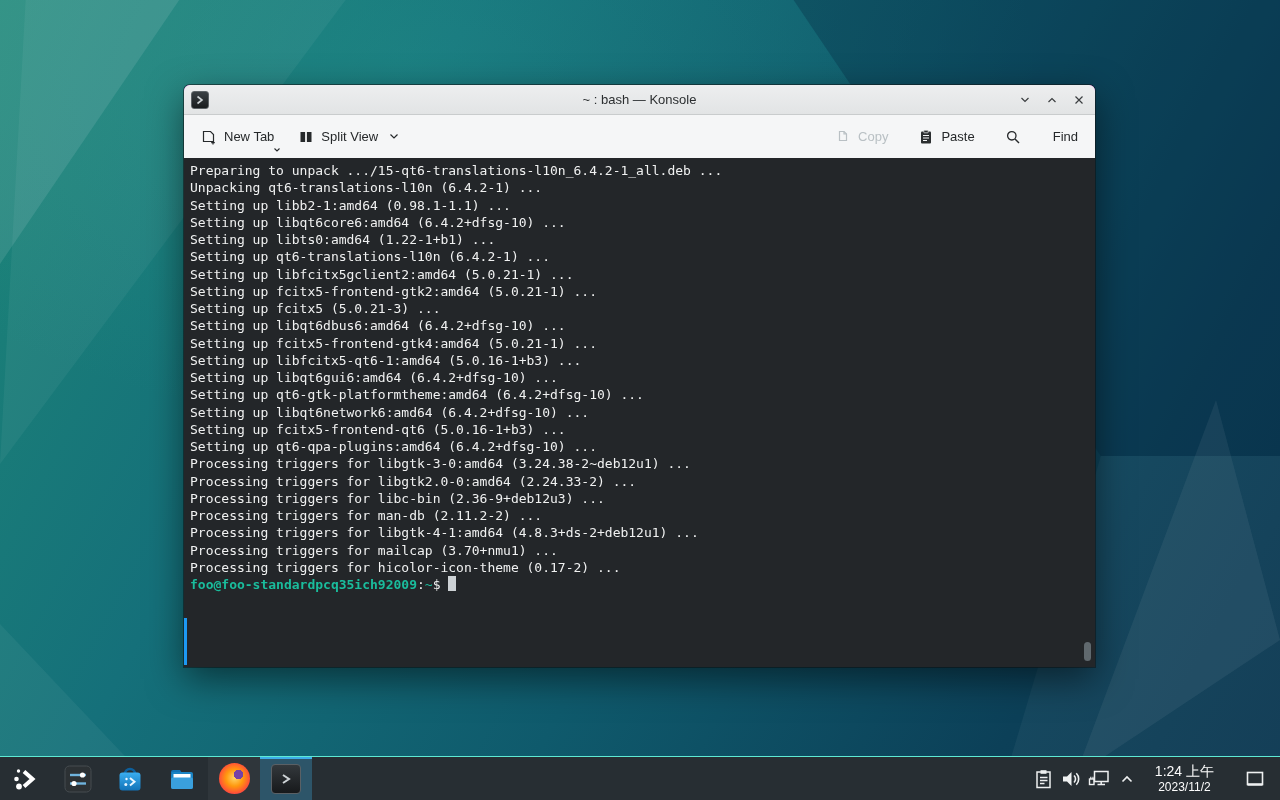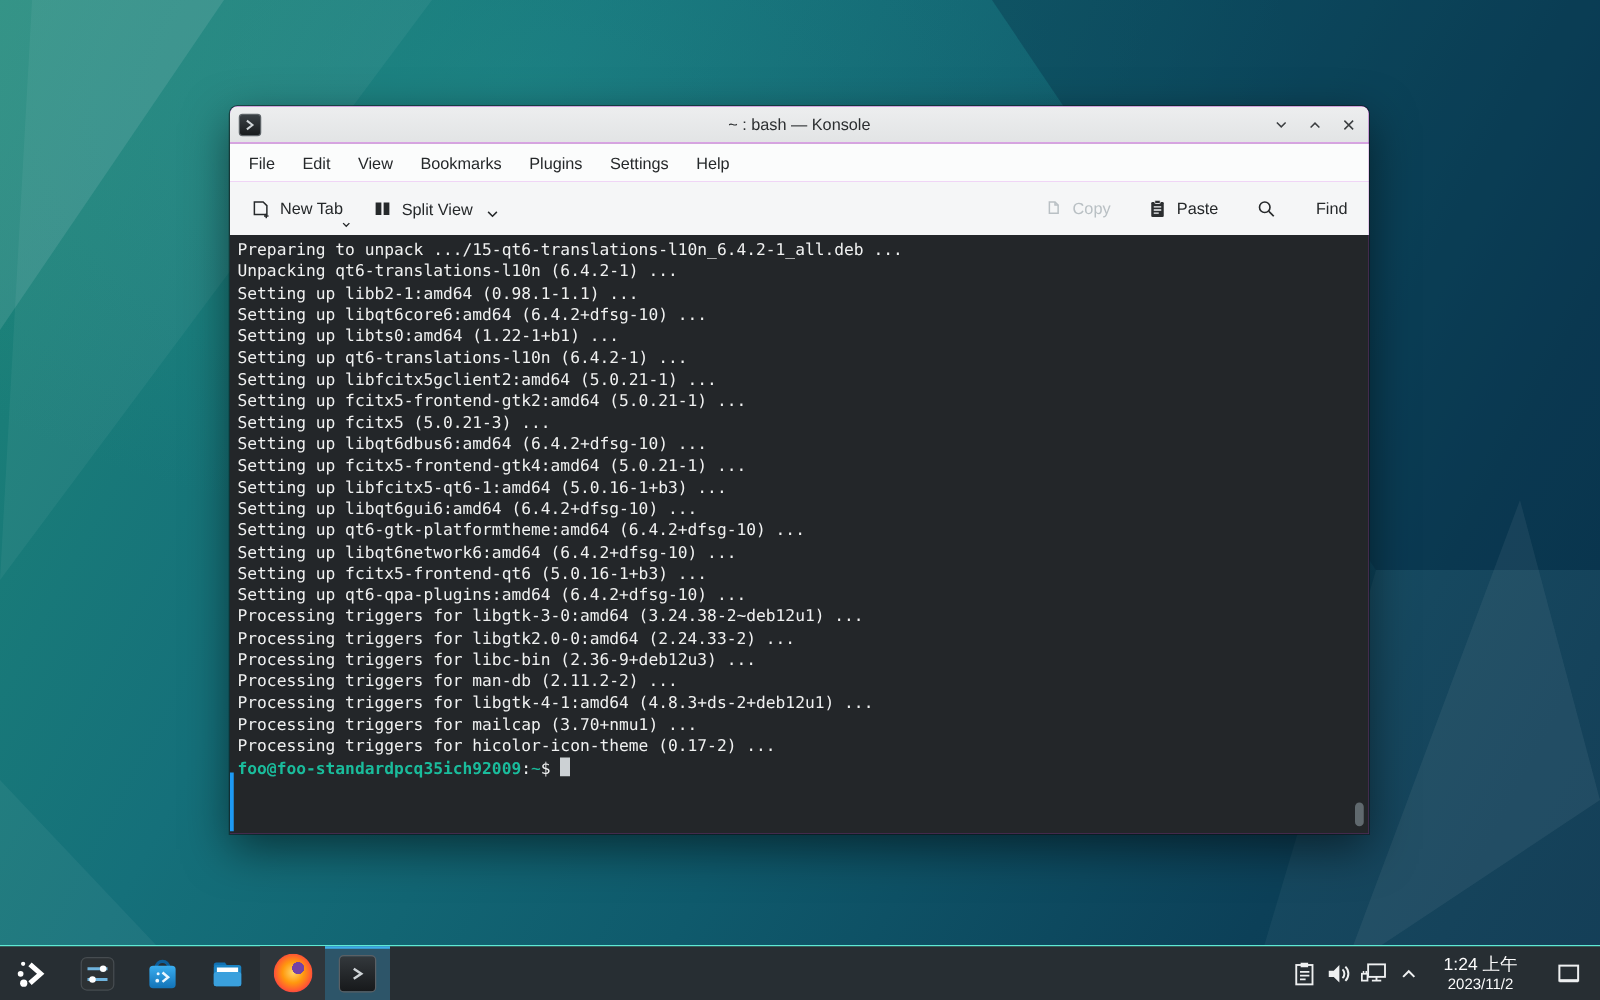--- a/index.html
+++ b/index.html
@@ -108,42 +108,33 @@
           </svg>
       </span>
       <span class="ctrl">
         <svg width="14" height="14" viewBox="0 0 14 14">
             <path d="M3.5 3.5 L10.5 10.5 M10.5 3.5 L3.5 10.5" fill="none" stroke="#3b3e40" stroke-width="1.2"></path>
           </svg>
       </span>
     </span>
   </div>
 
-  <div class="menubar">
-      <span class="menu-item">File</span>
-      <span class="menu-item">Edit</span>
-      <span class="menu-item">View</span>
-      <span class="menu-item">Bookmarks</span>
-      <span class="menu-item">Plugins</span>
-      <span class="menu-item">Settings</span>
-      <span class="menu-item">Help</span>
-    </div>
 
   <div class="toolbar">
     <span class="tool-btn">
       <svg width="16" height="16" viewBox="0 0 16 16">
         <path d="M2.5 2.5 H9.5 L12.5 5.5 V12.5 H2.5 Z" fill="none" stroke="#26292b" stroke-width="1.2"></path>
         <path d="M12 12 V15.5 M10.2 13.7 H13.8" stroke="#26292b" stroke-width="1.2"></path>
       </svg>
       <span>New Tab</span>
       <svg class="sub-arrow" width="8" height="6" viewBox="0 0 8 6">
         <path d="M1.5 1.5 L4 4 L6.5 1.5" fill="none" stroke="#26292b" stroke-width="1.1"></path>
       </svg>
     </span>
-    <span class="tool-btn" style="margin-left:8px;align-items:flex-end;">
+    <span class="tool-btn" style="margin-left:8px;">
       <svg width="16" height="16" viewBox="0 0 16 16">
         <rect x="2.5" y="3" width="4.6" height="10" fill="#26292b"></rect>
         <rect x="8.9" y="3" width="4.6" height="10" fill="#26292b"></rect>
       </svg>
       <span>Split View</span>
       <svg width="10" height="7" viewBox="0 0 10 7" style="margin-left:4px;">
         <path d="M1.5 1.5 L5 5 L8.5 1.5" fill="none" stroke="#26292b" stroke-width="1.2"></path>
       </svg>
     </span>
     <span class="tb-spacer"></span>

